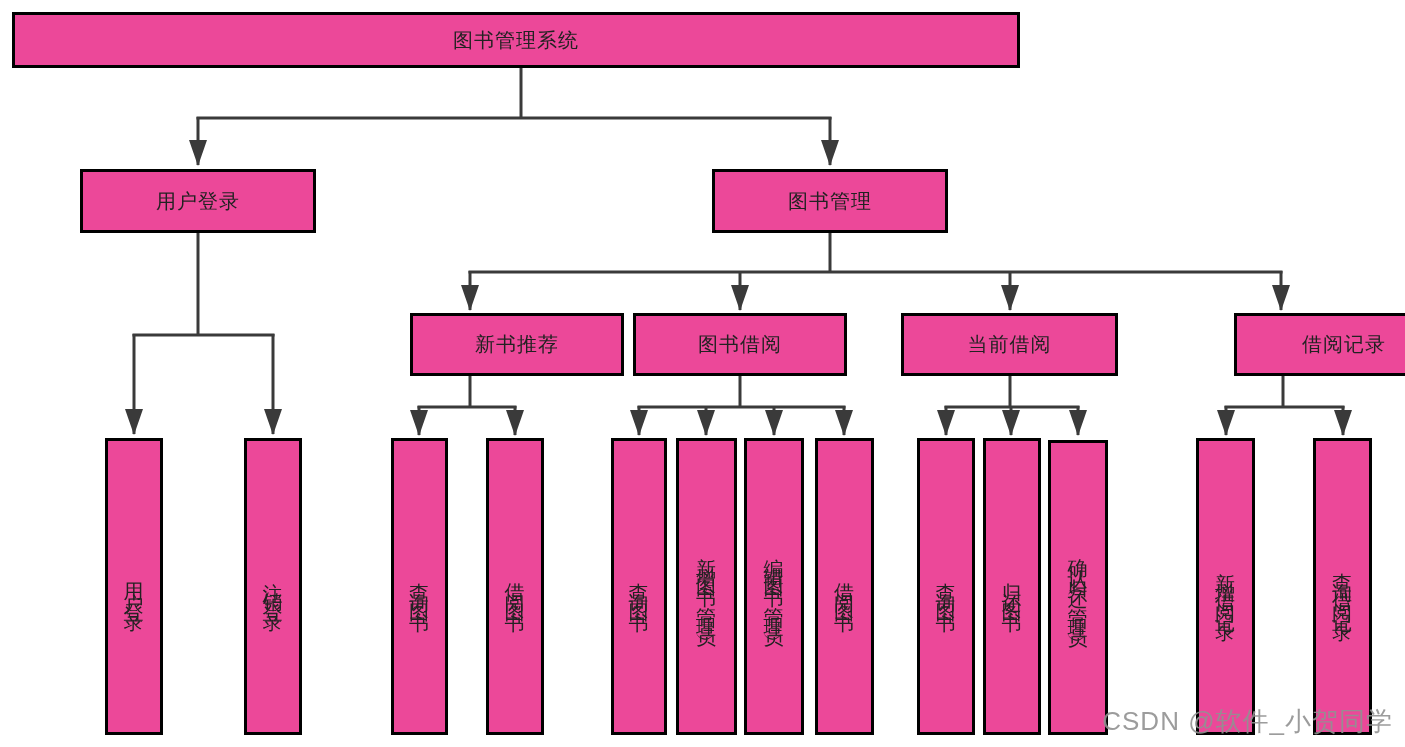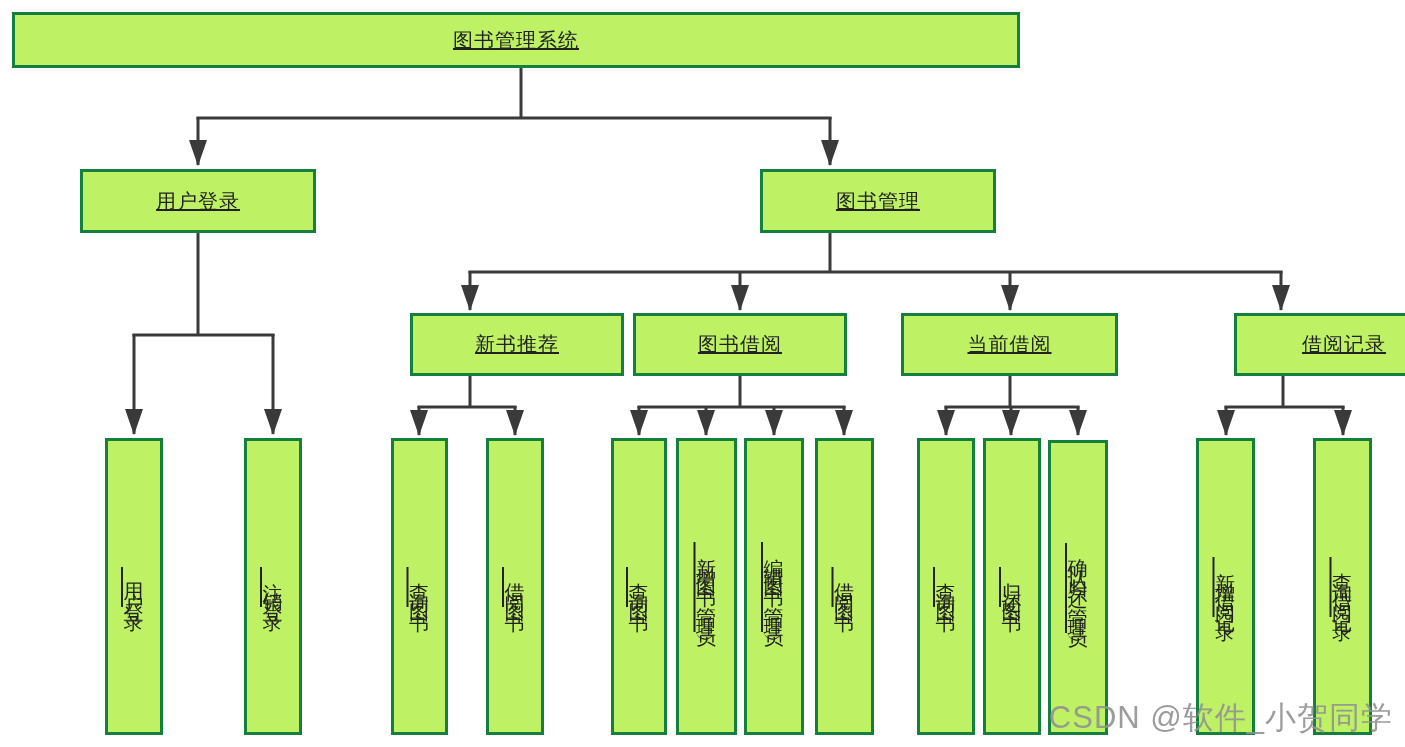--- a/index.html
+++ b/index.html
@@ -16,29 +16,28 @@
     overflow: hidden;
   }
   #wires {
     position: absolute;
     left: 0; top: 0;
     width: 1405px;
     height: 747px;
   }
   .box {
     position: absolute;
-    background: #bef264;
-    border: 3px solid #15803d;
+    background: #ec4899;
+    border: 3px solid #000000;
     box-sizing: border-box;
     display: flex;
     align-items: center;
     justify-content: center;
     color: #222222;
     z-index: 2;
-    text-decoration: underline;
   }
   .box-h {
     font-size: 20px;
     letter-spacing: 1px;
     white-space: nowrap;
   }
   .box-v {
     font-size: 20px;
   }
   .box-v .vtext {
@@ -47,21 +46,21 @@
     line-height: 1;
     white-space: nowrap;
   }
   .root-box {
     font-size: 20px;
   }
   .watermark {
     position: absolute;
     right: 12px;
     bottom: 8px;
-    font-size: 31px;
+    font-size: 26px;
     color: rgba(145, 145, 145, 0.9);
     letter-spacing: 1px;
     z-index: 3;
     white-space: nowrap;
   }
 </style>
 </head>
 <body>
 
 <div id="canvas">
@@ -126,21 +125,21 @@
         <path d="M1224.5,407 L1344.5,407"></path>
         <path d="M1226,406 L1226,435" marker-end="url(#arrow)"></path>
         <path d="M1343,406 L1343,435" marker-end="url(#arrow)"></path>
       </g>
     </g>
   </svg>
 
   <div class="box box-h root-box" style="left:12px; top:12px; width:1008px; height:56px;">图书管理系统</div>
 
   <div class="box box-h" style="left:80px; top:169px; width:236px; height:64px;">用户登录</div>
-  <div class="box box-h" style="left:712px; top:169px; width:236px; height:64px;margin-left:48px;">图书管理</div>
+  <div class="box box-h" style="left:712px; top:169px; width:236px; height:64px;">图书管理</div>
 
   <div class="box box-h" style="left:363px; top:313px; width:214px; height:63px;margin-left:47px;">新书推荐</div>
   <div class="box box-h" style="left:901px; top:313px; width:217px; height:63px;">当前借阅</div>
   <div class="box box-h" style="left:633px; top:313px; width:214px; height:63px;">图书借阅</div>
   <div class="box box-h" style="left:1234px; top:313px; width:220px; height:63px;">借阅记录</div>
 
   <div class="box box-v" style="left:105px; top:438px; width:58px; height:297px;">
     <span class="vtext">用户登录</span>
   </div>
   <div class="box box-v" style="left:244px; top:438px; width:58px; height:297px;">

